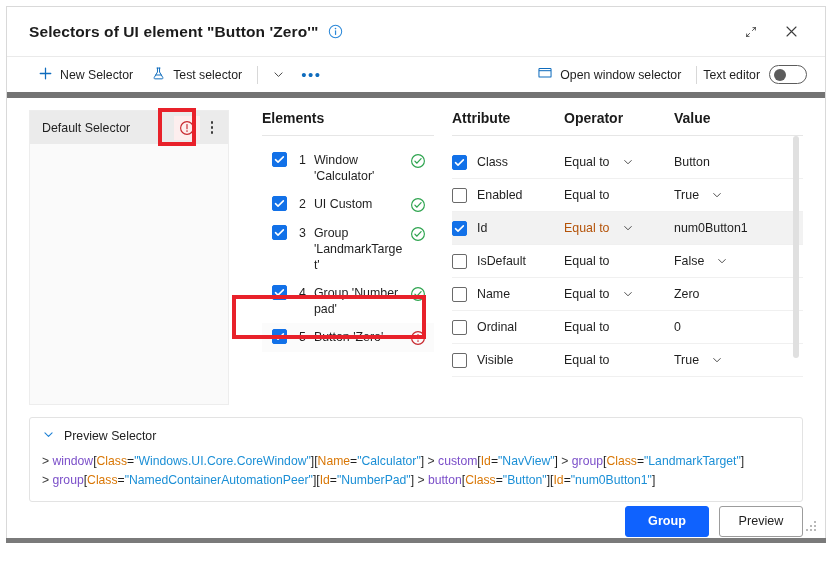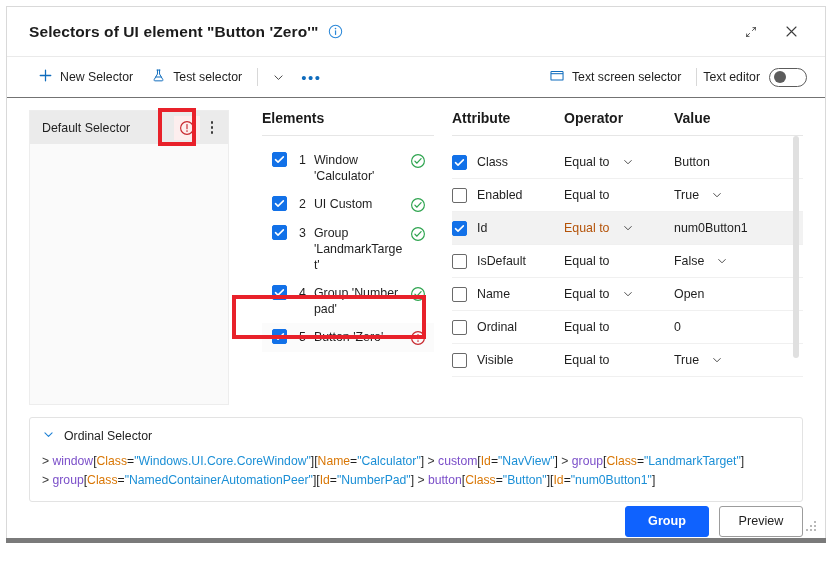--- a/index.html
+++ b/index.html
@@ -67,21 +67,21 @@
     color: #3b3b3b;
   }
 
   
   .commandbar {
     height: 41px;
     flex: 0 0 41px;
     display: flex;
     align-items: center;
     padding: 0 14px 0 22px;
-    border-bottom: 1px solid #737373;
+    border-bottom: 6px solid #737373;
     background: #ffffff;
   }
   .cmd-item {
     display: flex;
     align-items: center;
     gap: 7px;
     padding: 5px 9px;
     cursor: pointer;
     font-size: 12.3px;
     color: #1f1f1f;
@@ -471,21 +471,21 @@
 
       <span class="cmd-spacer"></span>
 
       <span class="cmd-item">
         <span>
           <svg width="16" height="16" viewBox="0 0 18 18">
             <rect x="2.2" y="4" width="13.6" height="9.6" rx="0.8" fill="none" stroke="#0f6cbd" stroke-width="1.15"></rect>
             <path d="M2.2 6.4 L15.8 6.4" stroke="#0f6cbd" stroke-width="1.15"></path>
           </svg>
         </span>
-        <span>Text screen selector</span>
+        <span>Open window selector</span>
       </span>
 
       <span class="cmd-sep"></span>
 
       <span class="toggle-group">
         <span class="toggle-label">Text editor</span>
         <span class="toggle">
           <span class="knob"></span>
         </span>
       </span>
@@ -688,21 +688,21 @@
                   </span>
                   <span class="attr-op">
                     <span>Equal to</span>
                     <span class="chev-sm">
                       <svg width="12" height="12" viewBox="0 0 16 16">
                         <path d="M3.6 6 L8 10.4 L12.4 6" fill="none" stroke="#3b3b3b" stroke-width="1.2" stroke-linecap="round" stroke-linejoin="round"></path>
                       </svg>
                     </span>
                   </span>
                   <span class="attr-val">
-                    <span>Open</span>
+                    <span>Zero</span>
                   </span>
                 </div>
                 <div class="attr-row">
                   <span class="attr-name">
                     <span class="cb off"></span>
                     <span>Ordinal</span>
                   </span>
                   <span class="attr-op">
                     <span>Equal to</span>
                   </span>
@@ -733,21 +733,21 @@
         </div>
       </div>
 
       <div class="preview-wrap">
         <div class="preview-head">
           <span>
             <svg width="13" height="13" viewBox="0 0 16 16">
               <path d="M3.6 6 L8 10.4 L12.4 6" fill="none" stroke="#1b7fd4" stroke-width="1.3" stroke-linecap="round" stroke-linejoin="round"></path>
             </svg>
           </span>
-          <span class="preview-title">Ordinal Selector</span>
+          <span class="preview-title">Preview Selector</span>
         </div>
         <div id="preview-lines">
             <div class="sel-line"><span class="t-gt">&gt; </span><span class="t-el">window</span><span class="t-brk">[</span><span class="t-attr">Class</span><span class="t-brk">=</span><span class="t-val">"Windows.UI.Core.CoreWindow"</span><span class="t-brk">]</span><span class="t-brk">[</span><span class="t-attr">Name</span><span class="t-brk">=</span><span class="t-val">"Calculator"</span><span class="t-brk">]</span><span class="t-gt"> &gt; </span><span class="t-el">custom</span><span class="t-brk">[</span><span class="t-attr">Id</span><span class="t-brk">=</span><span class="t-val">"NavView"</span><span class="t-brk">]</span><span class="t-gt"> &gt; </span><span class="t-el">group</span><span class="t-brk">[</span><span class="t-attr">Class</span><span class="t-brk">=</span><span class="t-val">"LandmarkTarget"</span><span class="t-brk">]</span></div>
             <div class="sel-line"><span class="t-gt">&gt; </span><span class="t-el">group</span><span class="t-brk">[</span><span class="t-attr">Class</span><span class="t-brk">=</span><span class="t-val">"NamedContainerAutomationPeer"</span><span class="t-brk">]</span><span class="t-brk">[</span><span class="t-attr">Id</span><span class="t-brk">=</span><span class="t-val">"NumberPad"</span><span class="t-brk">]</span><span class="t-gt"> &gt; </span><span class="t-el">button</span><span class="t-brk">[</span><span class="t-attr">Class</span><span class="t-brk">=</span><span class="t-val">"Button"</span><span class="t-brk">]</span><span class="t-brk">[</span><span class="t-attr">Id</span><span class="t-brk">=</span><span class="t-val">"num0Button1"</span><span class="t-brk">]</span></div>
           </div>
       </div>
 
       <div class="footer">
         <button class="btn btn-primary">Group</button>
         <button class="btn btn-secondary">Preview</button>

